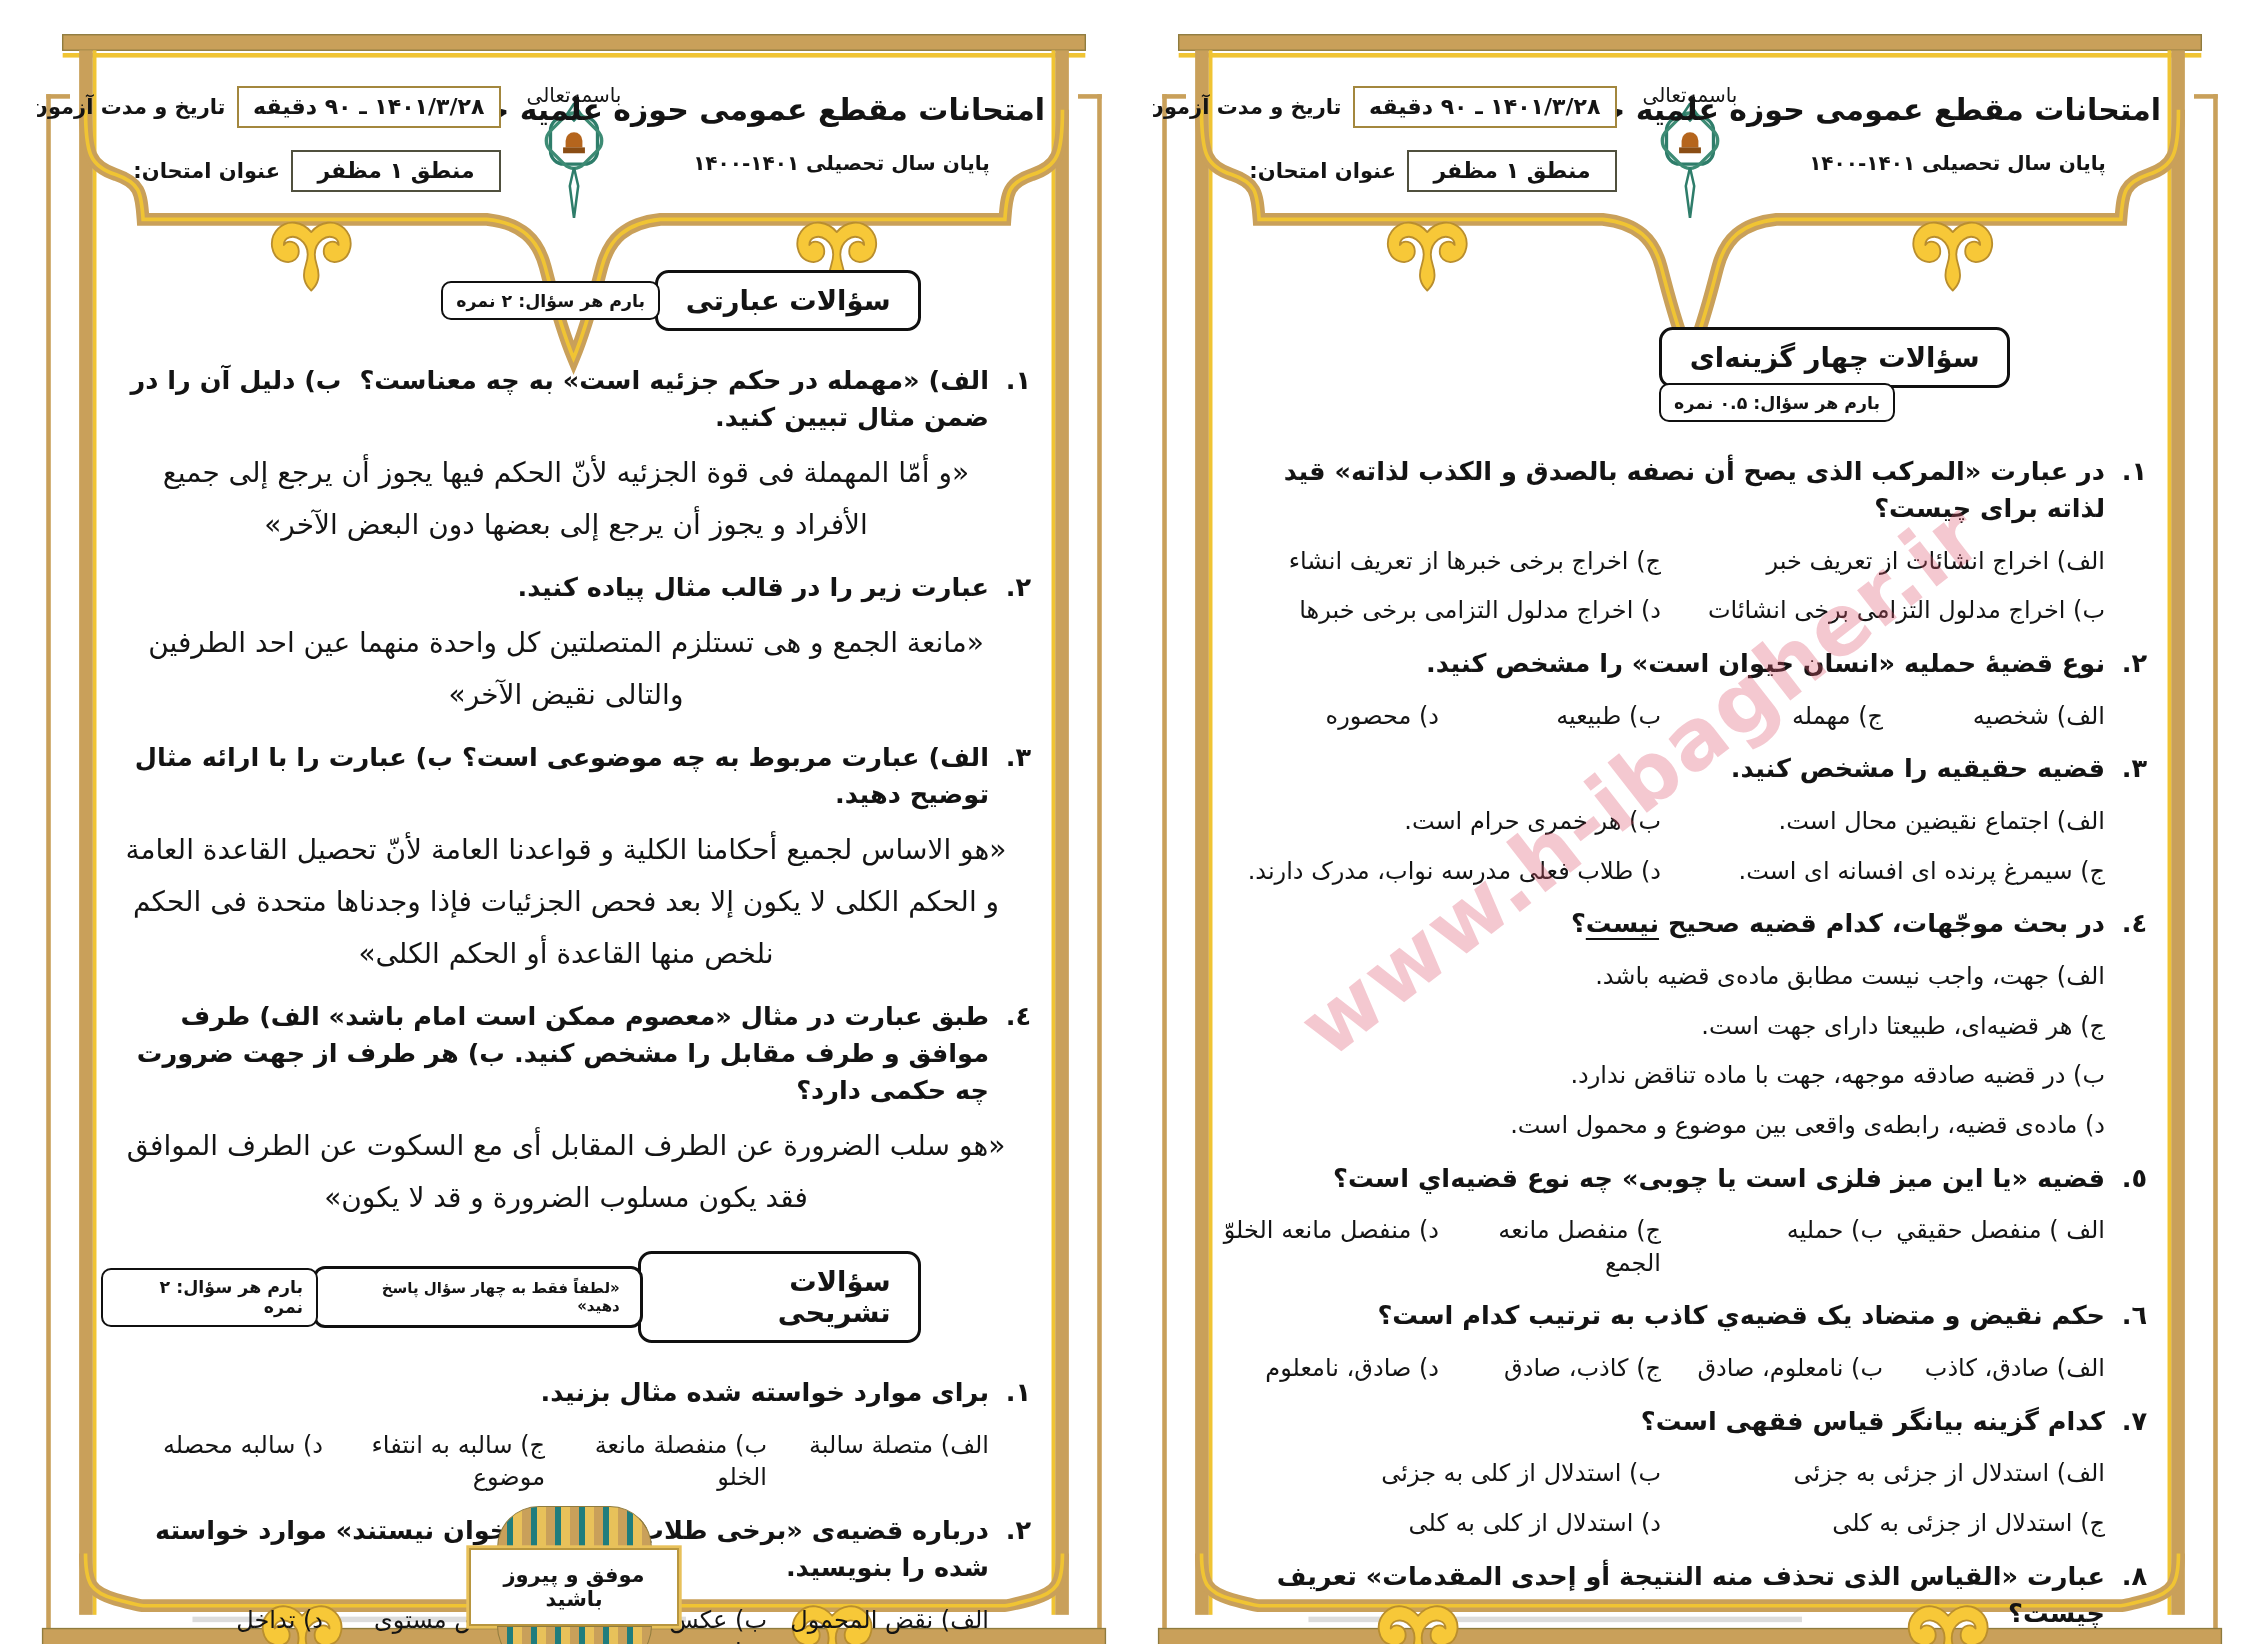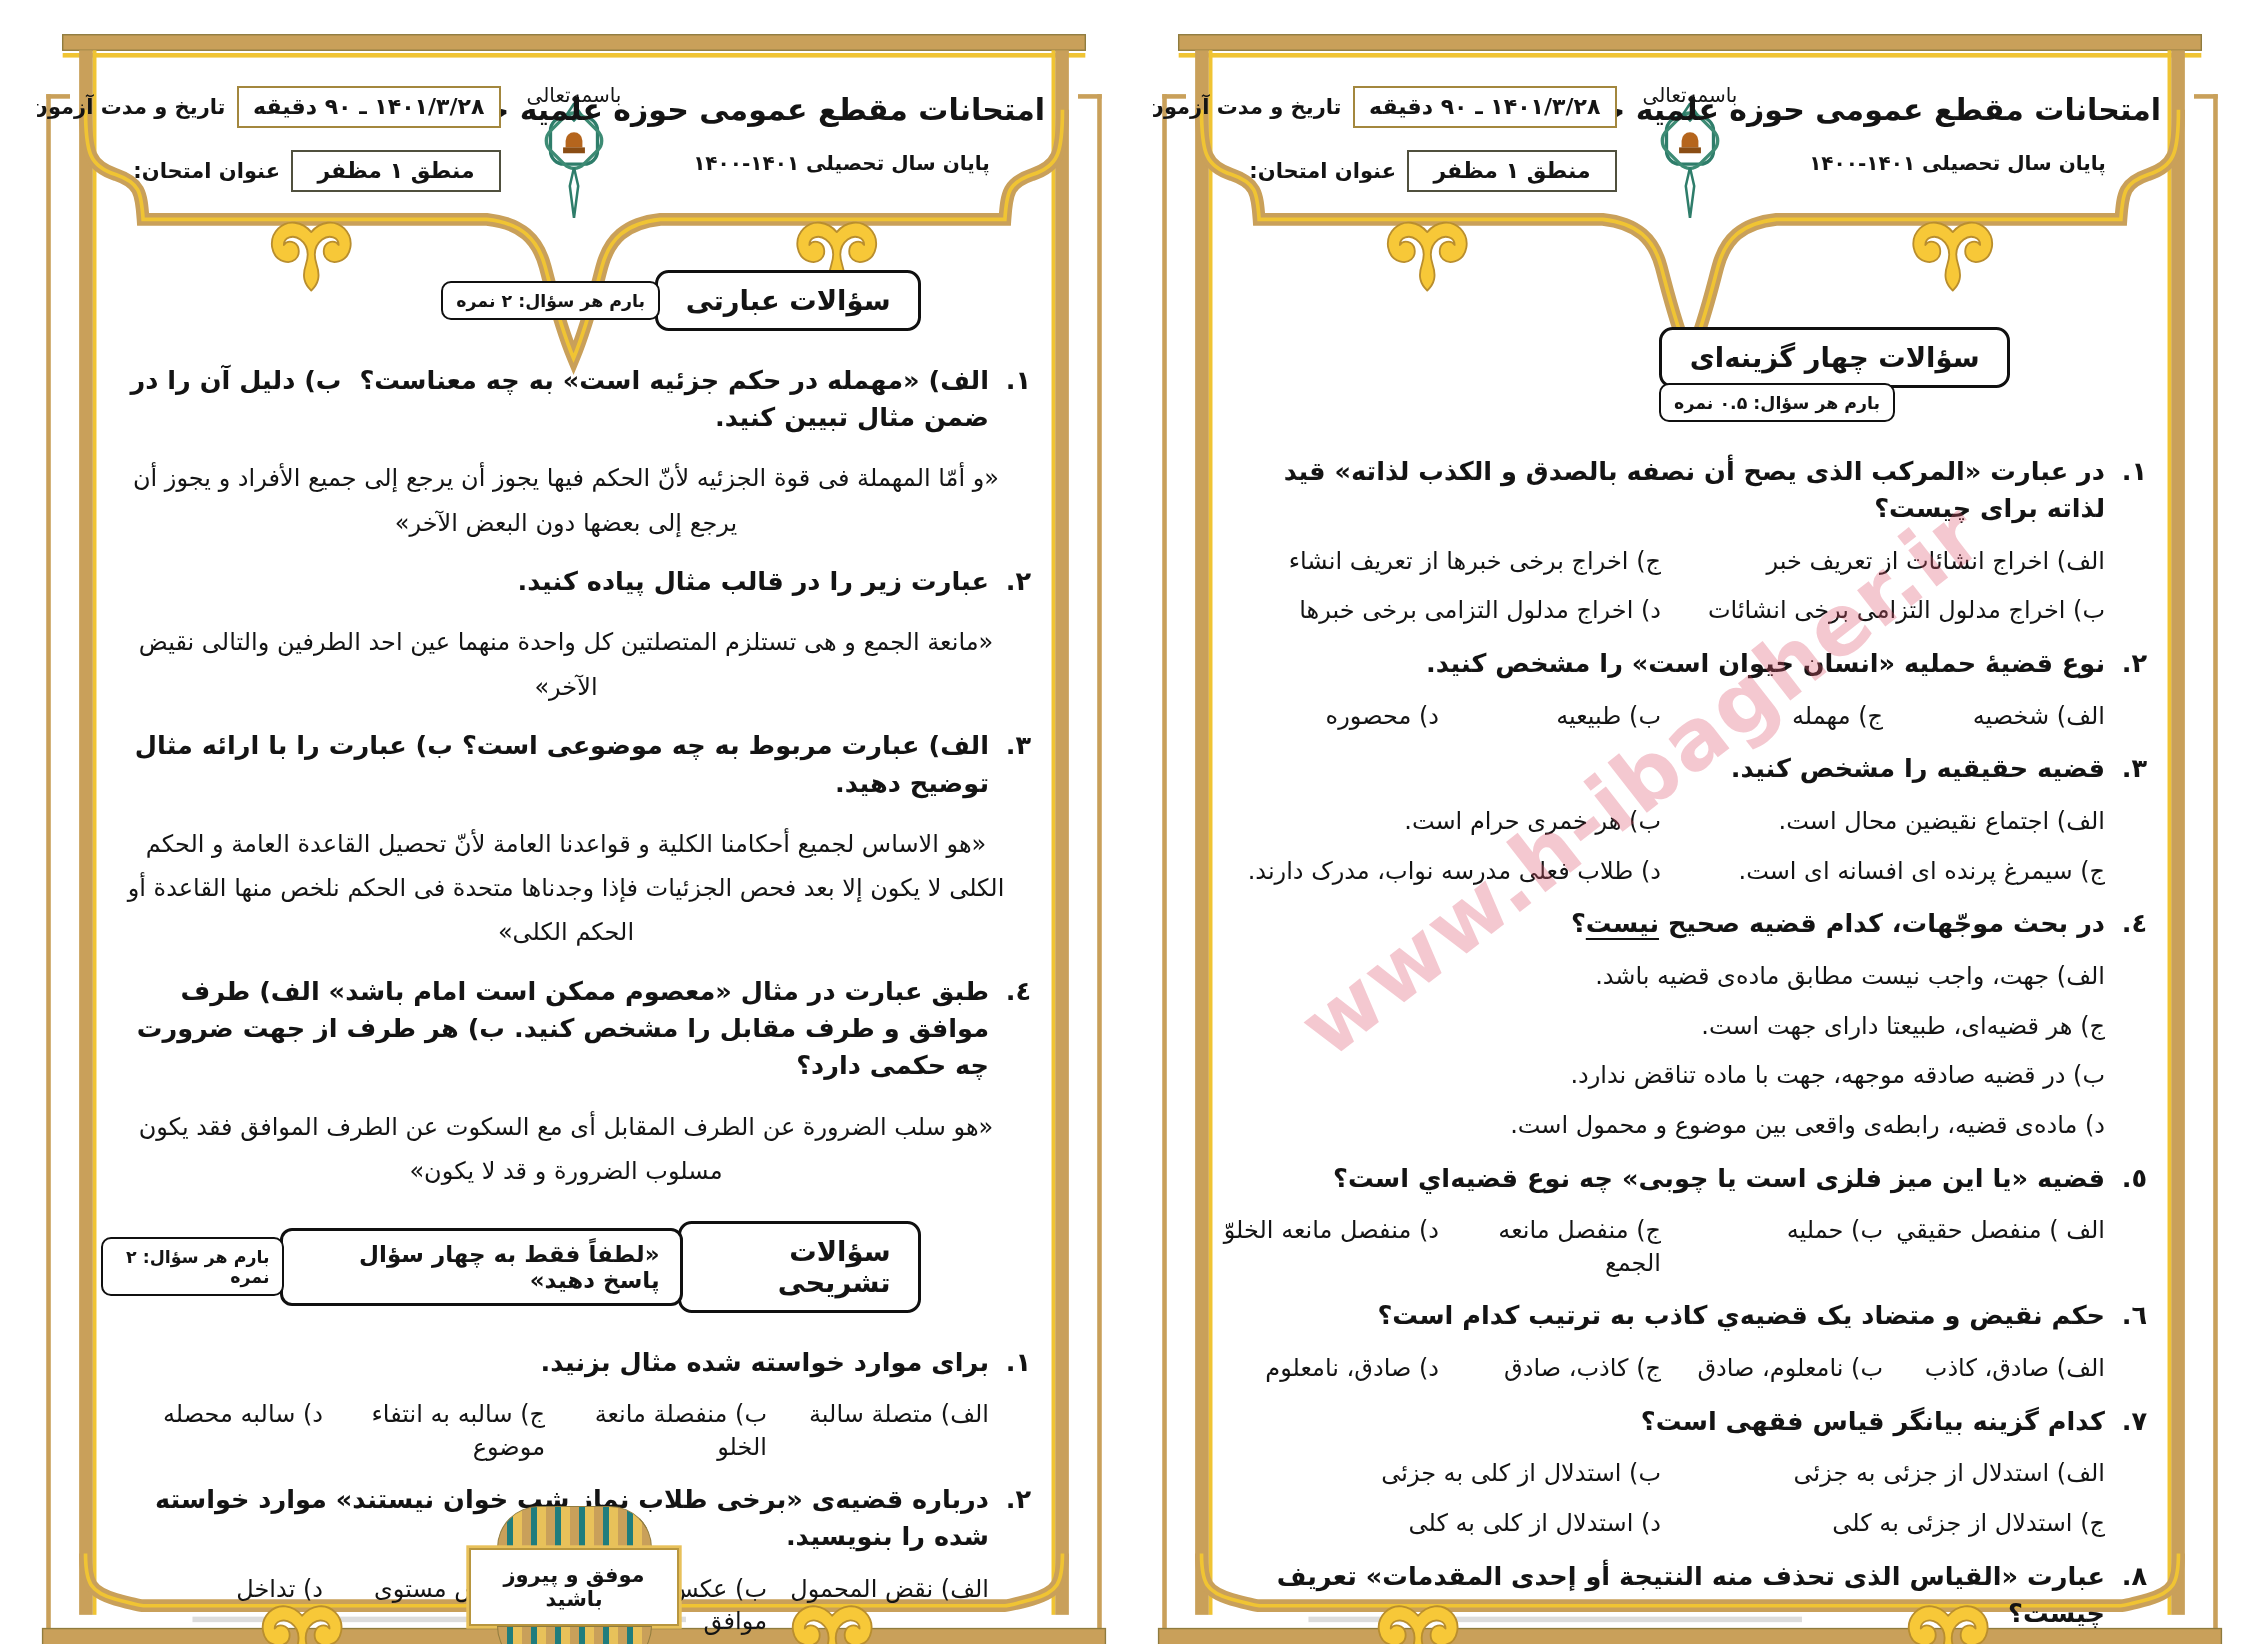--- a/index.html
+++ b/index.html
@@ -25,40 +25,40 @@
   .meta-row { display:flex; align-items:center; gap:11px; margin-bottom:22px; justify-content:flex-end; flex-direction:row-reverse; }
   .meta-label { font-size:21px; font-weight:bold; white-space:nowrap; }
   .meta-box { border:2.7px solid #a3873e; padding:6.4px 14.6px; font-size:22px; font-weight:bold;
               background:#fff; white-space:nowrap; }
   .meta-box.exam-name { border-color:#50503e; min-width:210px; text-align:center; }
 
   
   .tag { background:#fff; border:3.7px solid #101010; border-radius:13.7px;
          font-weight:bold; display:inline-block; }
   .tag.main  { font-size:27.4px; padding:12px 27.4px; }
-  .tag.note  { font-size:23px; padding:10px 20px; border-radius:12px; }
+  .tag.note  { font-size:15px; padding:10px 20px; border-radius:12px; }
   .tag.score { font-size:17.4px; padding:7.3px 12.8px;  border-width:2.3px; border-radius:10px; }
   .tag-row { display:flex; align-items:center; width:fit-content; }
   .tag-row > * + * { margin-right:-4.6px; }
   .tag-stack { width:fit-content; display:flex; flex-direction:column; align-items:flex-end; }
   .tag-stack .tag.score { margin-top:-4.6px; }
 
   
   .content { position:absolute; right:80px; left:64px; z-index:2; }
   #page-right .content { top:327px; }
   #page-left  .content { top:270px; }
   .q { margin-bottom:18.3px; }
   .q-line { display:flex; gap:11px; font-weight:bold; font-size:25.6px; line-height:1.45; }
   .q-num  { min-width:31px; }
   .q-text { white-space:pre-wrap; }
   .q-text .ul { text-decoration:underline; text-underline-offset:5.5px; }
   .opt-row { display:flex; margin-top:17.4px; padding-right:42px; font-size:24px; line-height:1.35; }
   .opt-row > span { flex:1; }
-  .quote { font-size:24px; font-weight:normal; line-height:1.85; text-align:center;
-           margin-top:20px; padding:0 24px; }
+  .quote { font-size:28px; font-weight:normal; line-height:1.85; text-align:center;
+           margin-top:11px; padding:0 24px; }
   .sec-head { margin-bottom:31px; }
   #page-right .sec-head { margin-right:137px; }
   #page-left  .sec-head { margin-right:110px; }
   .gap-lg { height:9.1px; }
 
   
   .watermark { position:absolute; top:731px; left:50px; width:877px; z-index:3;
     direction:ltr; text-align:center; font-size:84px; font-weight:bold;
     color:rgba(222,84,110,0.32); transform:rotate(-38deg); letter-spacing:1.8px;
     pointer-events:none; white-space:nowrap; }

